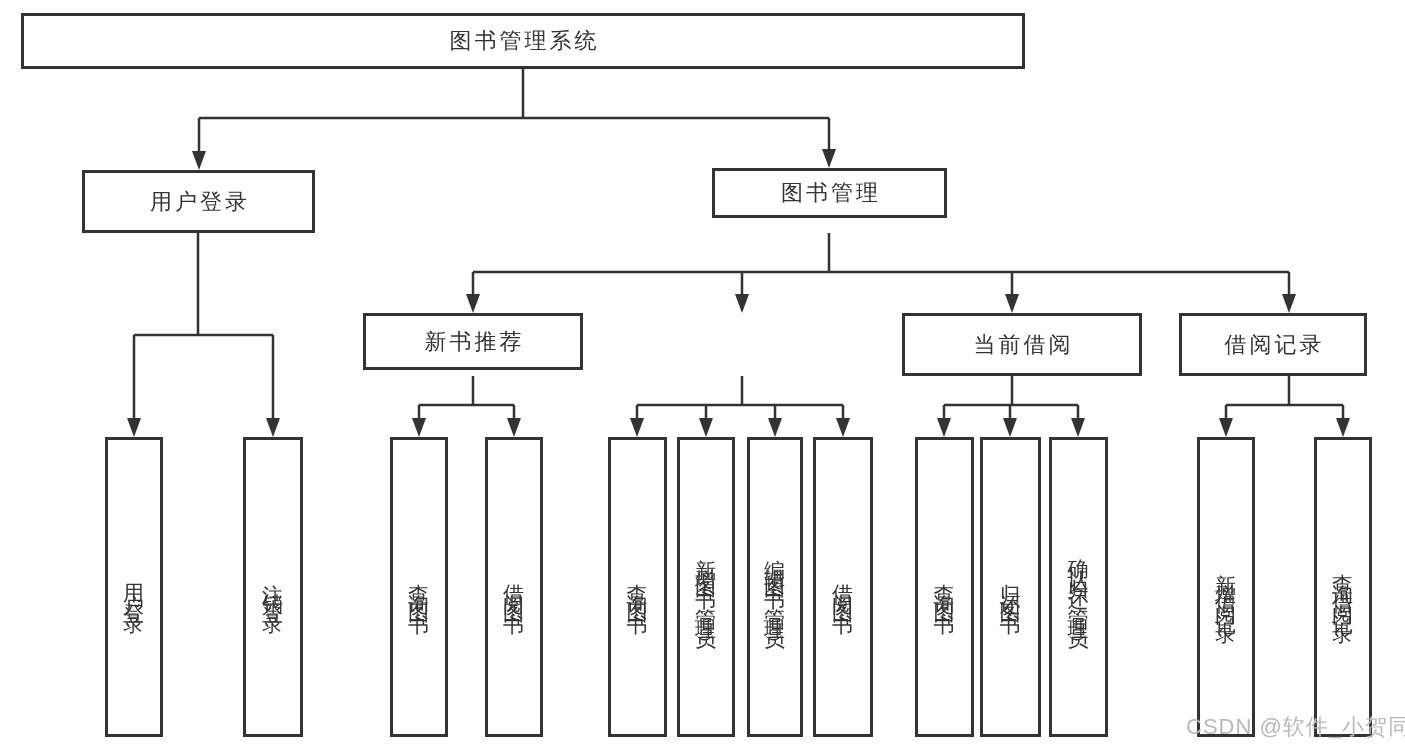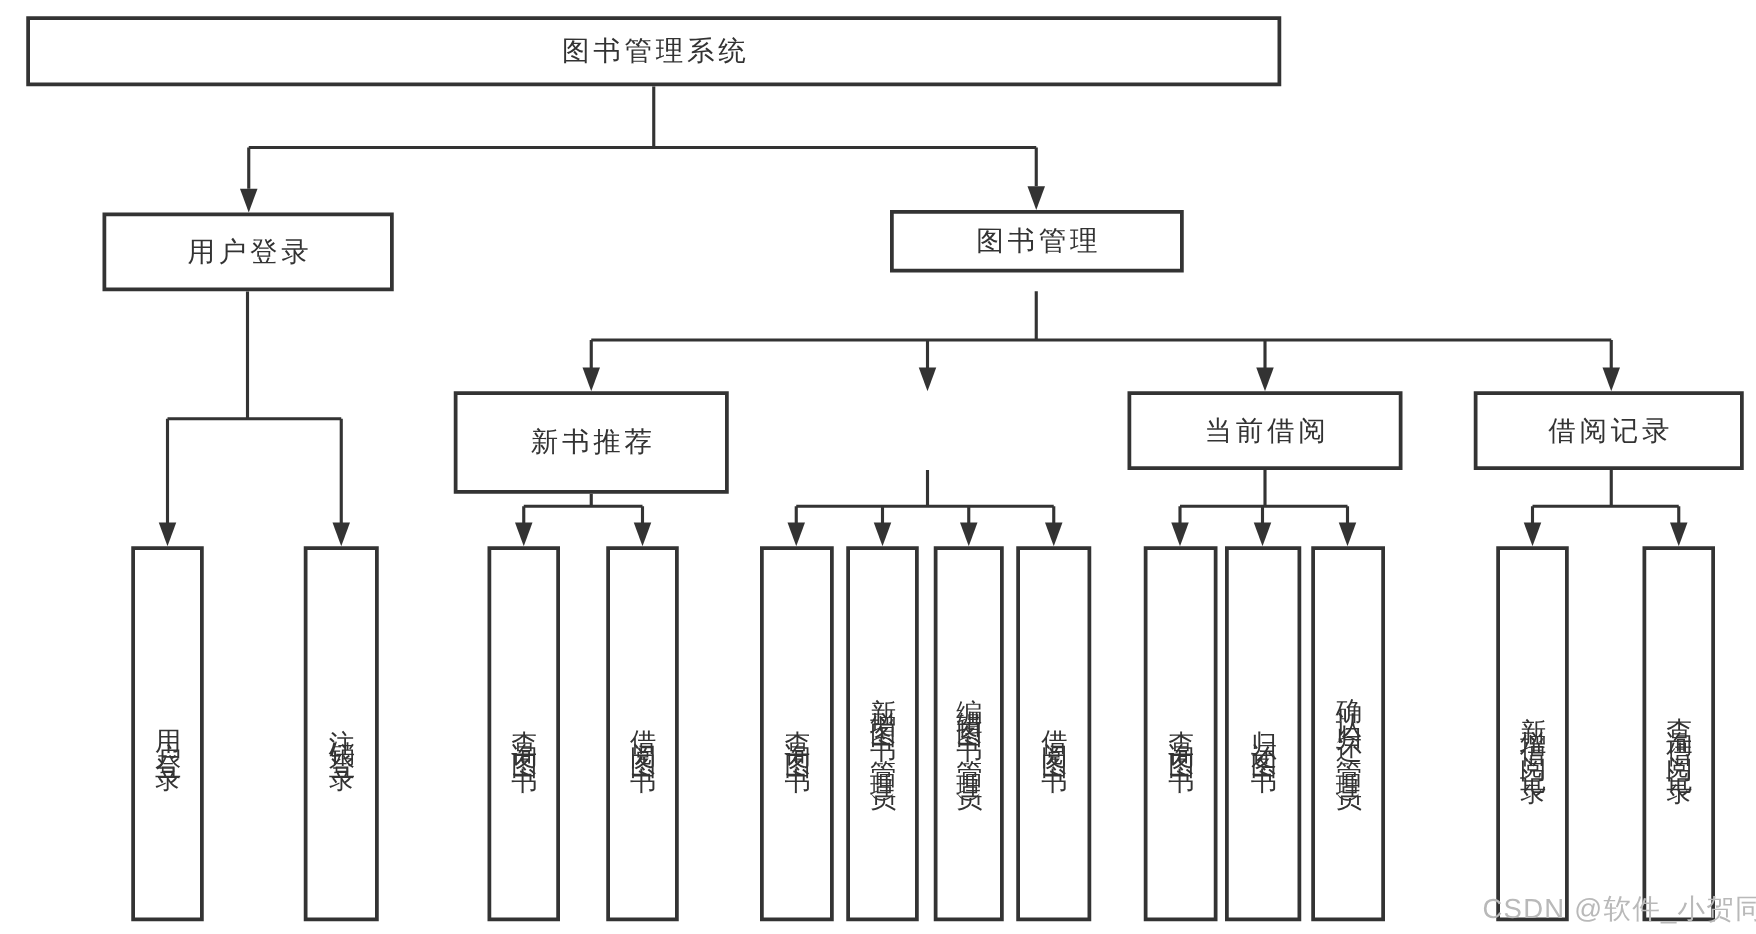--- a/index.html
+++ b/index.html
@@ -66,23 +66,23 @@
       <polygon points="1219,418 1233,418 1226,437"></polygon>
       <polygon points="1336,418 1350,418 1343,437"></polygon>
     </g>
   </svg>
 
   <div class="node hnode" style="left:21px;top:13px;width:1004px;height:56px">图书管理系统</div>
 
   <div class="node hnode" style="left:82px;top:170px;width:233px;height:63px">用户登录</div>
   <div class="node hnode" style="left:712px;top:168px;width:235px;height:50px">图书管理</div>
 
-  <div class="node hnode" style="left:363px;top:313px;width:220px;height:82px">新书推荐</div>
-  <div class="node hnode" style="left:902px;top:313px;width:220px;height:63px">当前借阅</div>
-  <div class="node hnode" style="left:1179px;top:313px;width:216px;height:63px">借阅记录</div>
+  <div class="node hnode" style="left:363px;top:313px;width:220px;height:57px">新书推荐</div>
+  <div class="node hnode" style="left:902px;top:313px;width:240px;height:63px">当前借阅</div>
+  <div class="node hnode" style="left:1179px;top:313px;width:188px;height:63px">借阅记录</div>
 
   <div class="node vnode" style="left:105px;top:437px;width:58px;height:300px">用户登录</div>
   <div class="node vnode" style="left:243px;top:437px;width:60px;height:300px">注销登录</div>
 
   <div class="node vnode" style="left:390px;top:437px;width:58px;height:300px">查询图书</div>
   <div class="node vnode" style="left:485px;top:437px;width:58px;height:300px">借阅图书</div>
 
   <div class="node vnode" style="left:608px;top:437px;width:59px;height:300px">查询图书</div>
   <div class="node vnode" style="left:677px;top:437px;width:58px;height:300px">新增图书（管理员）</div>
   <div class="node vnode" style="left:747px;top:437px;width:56px;height:300px">编辑图书（管理员）</div>

